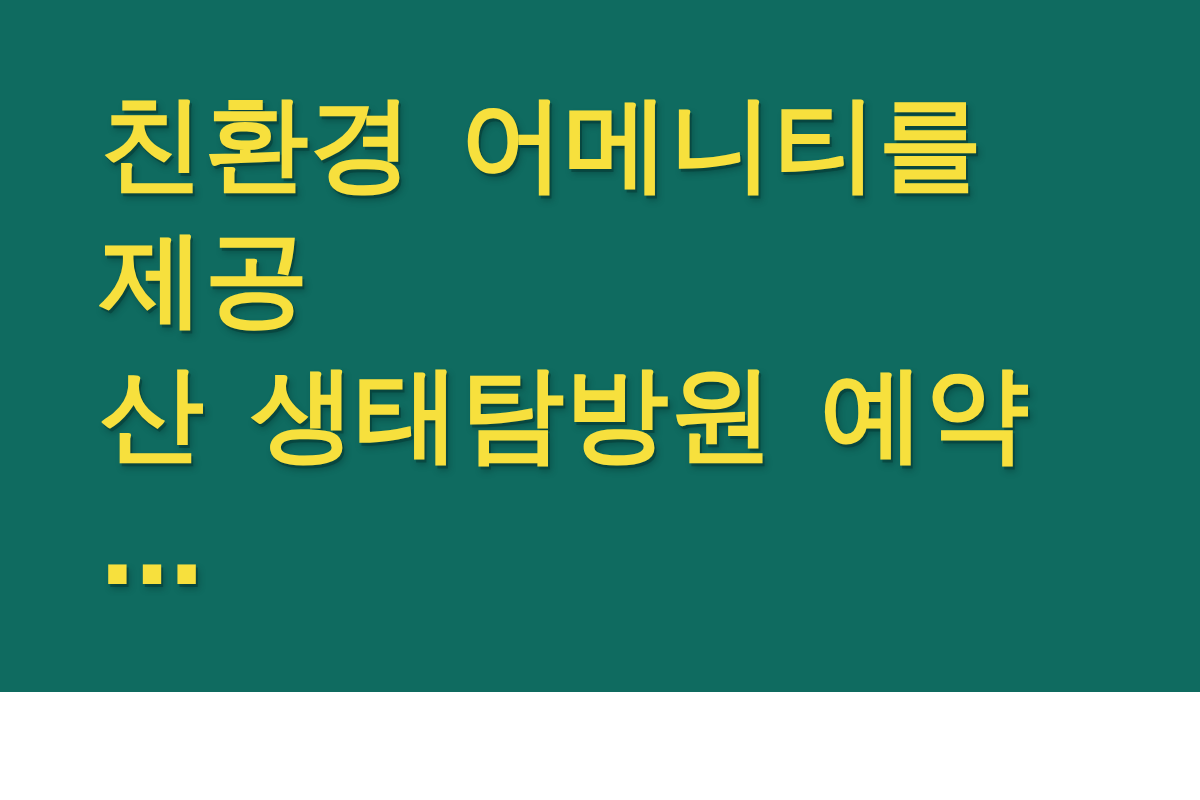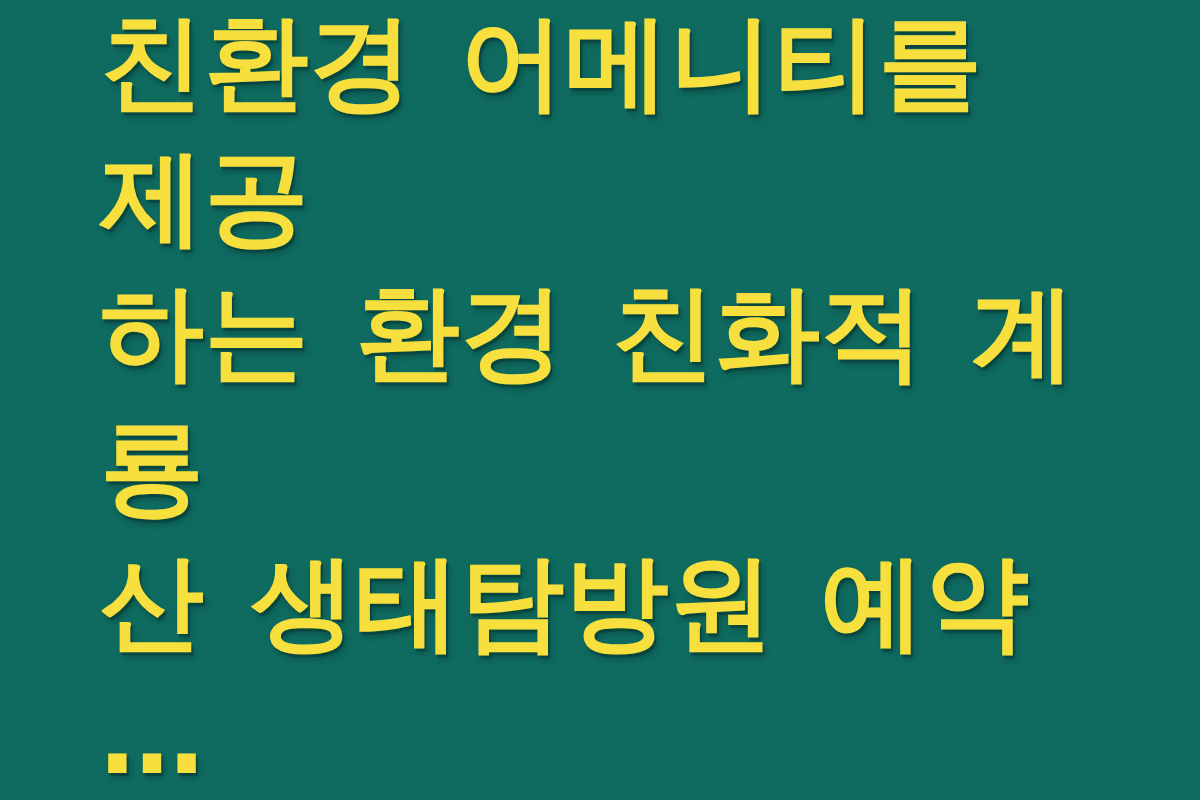--- a/index.html
+++ b/index.html
@@ -10,21 +10,21 @@
   body {
     width: 1200px;
     height: 800px;
     overflow: hidden;
     font-family: "DejaVu Sans", "Liberation Sans", sans-serif;
   }
 
   .banner {
     position: relative;
     width: 1200px;
-    height: 800px;
+    height: 692px;
     box-sizing: border-box;
     display: flex;
     align-items: center;
     justify-content: center;
     background: #0F6B60;
   }
 
   .headline {
     position: relative;
     width: 1000px;
@@ -48,16 +48,15 @@
   .headline .line {
     display: block;
   }
 </style>
 </head>
 <body>
 
 <div class="banner" style="background: rgb(15, 107, 96);">
   <h1 class="headline" style="color: rgb(247, 224, 61);">
     <span class="line">친환경 어메니티를 제공</span>
-    <span class="line">하는 환경 친화적 계룡</span>
     <span class="line">산 생태탐방원 예약 …</span>
   </h1>
 </div>
 
 </body></html>

